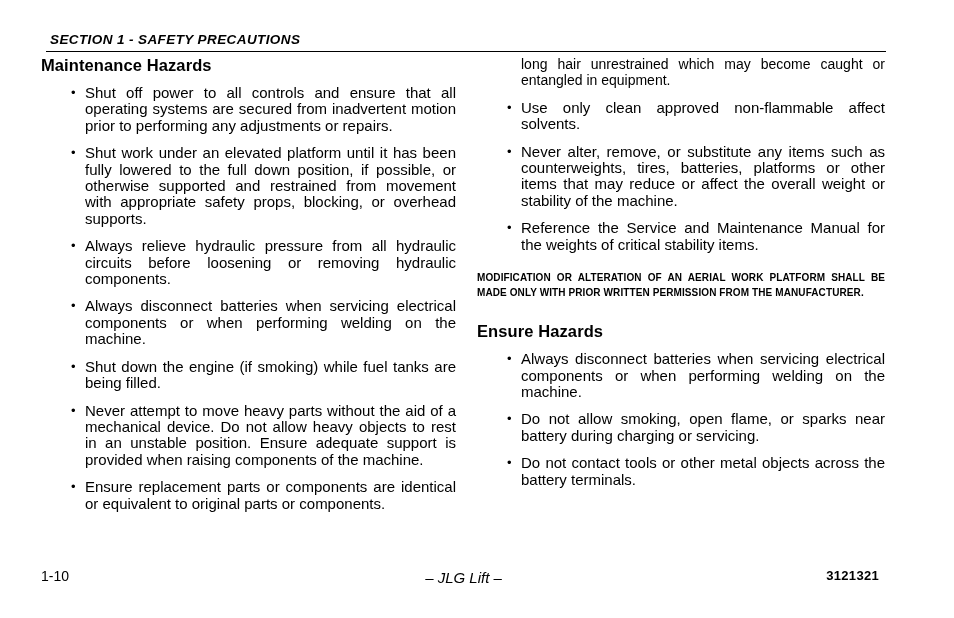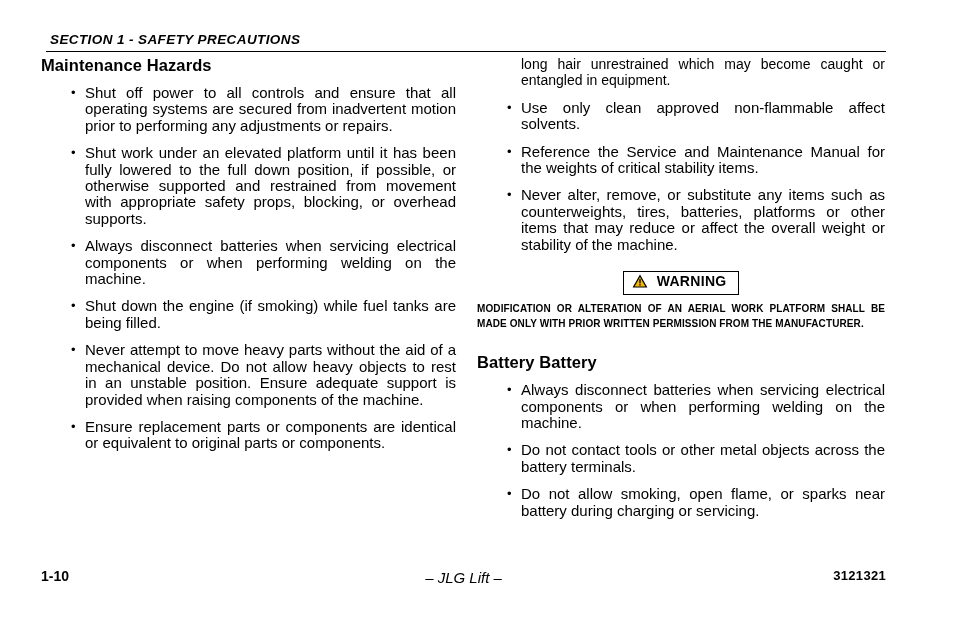--- a/index.html
+++ b/index.html
@@ -122,36 +122,36 @@
     position: absolute;
     left: 41px;
     top: 560px;
     width: 845px;
     height: 30px;
   }
   .footer-page {
     position: absolute;
     left: 0;
     top: 8px;
-    font-weight: bold;
+    font-weight: normal;
     font-size: 14px;
     text-align: center;
   }
   .footer-center {
     position: absolute;
     left: 0;
     right: 0;
     top: 9px;
     text-align: center;
     font-style: italic;
     font-size: 15px;
   }
   .footer-right {
     position: absolute;
-    right: 0;
+    right: 7px;
     top: 8px;
     font-weight: bold;
     font-size: 13px;
     letter-spacing: 0.3px;
   }
 </style>
 </head>
 <body>
 
 <div class="page">
@@ -159,55 +159,45 @@
   <div class="header">
     <div class="header-title">SECTION 1 - SAFETY PRECAUTIONS</div>
     <div class="header-rule"></div>
   </div>
 
   <div class="col col-left">
     <h2 class="section-heading">Maintenance Hazards</h2>
     <ul class="bullets">
       <li>Shut off power to all controls and ensure that all operating systems are secured from inadvertent motion prior to performing any adjustments or repairs.</li>
       <li>Shut work under an elevated platform until it has been fully lowered to the full down position, if possible, or otherwise supported and restrained from movement with appropriate safety props, blocking, or overhead supports.</li>
+      <li>Always relieve hydraulic pressure from all hydraulic circuits before loosening or removing hydraulic components.</li>
       <li>Always disconnect batteries when servicing electrical components or when performing welding on the machine.</li>
       <li>Shut down the engine (if smoking) while fuel tanks are being filled.</li>
       <li>Never attempt to move heavy parts without the aid of a mechanical device.  Do not allow heavy objects to rest in an unstable position.  Ensure adequate support is provided when raising components of the machine.</li>
       <li>Ensure replacement parts or components are identical or equivalent to original parts or components.</li>
     </ul>
   </div>
 
   <div class="col col-right">
     <p class="right-cont">long hair unrestrained which may become caught or entangled in equipment.</p>
     <ul class="bullets">
       <li>Use only clean approved non-flammable affect solvents.</li>
+      <li>Never alter, remove, or substitute any items such as counterweights, tires, batteries, platforms or other items that may reduce or affect the overall weight or stability of the machine.</li>
       <li>Reference the Service and Maintenance Manual for the weights of critical stability items.</li>
-      <li>Never alter, remove, or substitute any items such as counterweights, tires, batteries, platforms or other items that may reduce or affect the overall weight or stability of the machine.</li>
     </ul>
 
     <div class="warning-wrap">
-      <div class="warning-box">
-        <span class="warning-tri">
-          <svg width="16" height="14" viewBox="0 0 16 14" aria-hidden="true">
-            <polygon points="8,0.6 15.4,13.4 0.6,13.4" fill="#000"></polygon>
-            <polygon points="8,2.9 13.4,12.4 2.6,12.4" fill="#f5b800"></polygon>
-            <rect x="7.3" y="5.2" width="1.4" height="4.1" fill="#000"></rect>
-            <rect x="7.3" y="10.1" width="1.4" height="1.4" fill="#000"></rect>
-          </svg>
-        </span>
-        <span>WARNING</span>
-      </div>
       <div class="warning-text">MODIFICATION OR ALTERATION OF AN AERIAL WORK PLATFORM SHALL BE MADE ONLY WITH PRIOR WRITTEN PERMISSION FROM THE MANUFACTURER.</div>
     </div>
 
-    <h2 class="section-heading second">Battery Battery</h2>
+    <h2 class="section-heading second">Ensure Hazards</h2>
     <ul class="bullets">
       <li>Always disconnect batteries when servicing electrical components or when performing welding on the machine.</li>
+      <li>Do not allow smoking, open flame, or sparks near battery during charging or servicing.</li>
       <li>Do not contact tools or other metal objects across the battery terminals.</li>
-      <li>Do not allow smoking, open flame, or sparks near battery during charging or servicing.</li>
     </ul>
   </div>
 
   <div class="footer">
     <div class="footer-page">1-10</div>
     <div class="footer-center">– JLG Lift –</div>
     <div class="footer-right">3121321</div>
   </div>
 
 </div>

